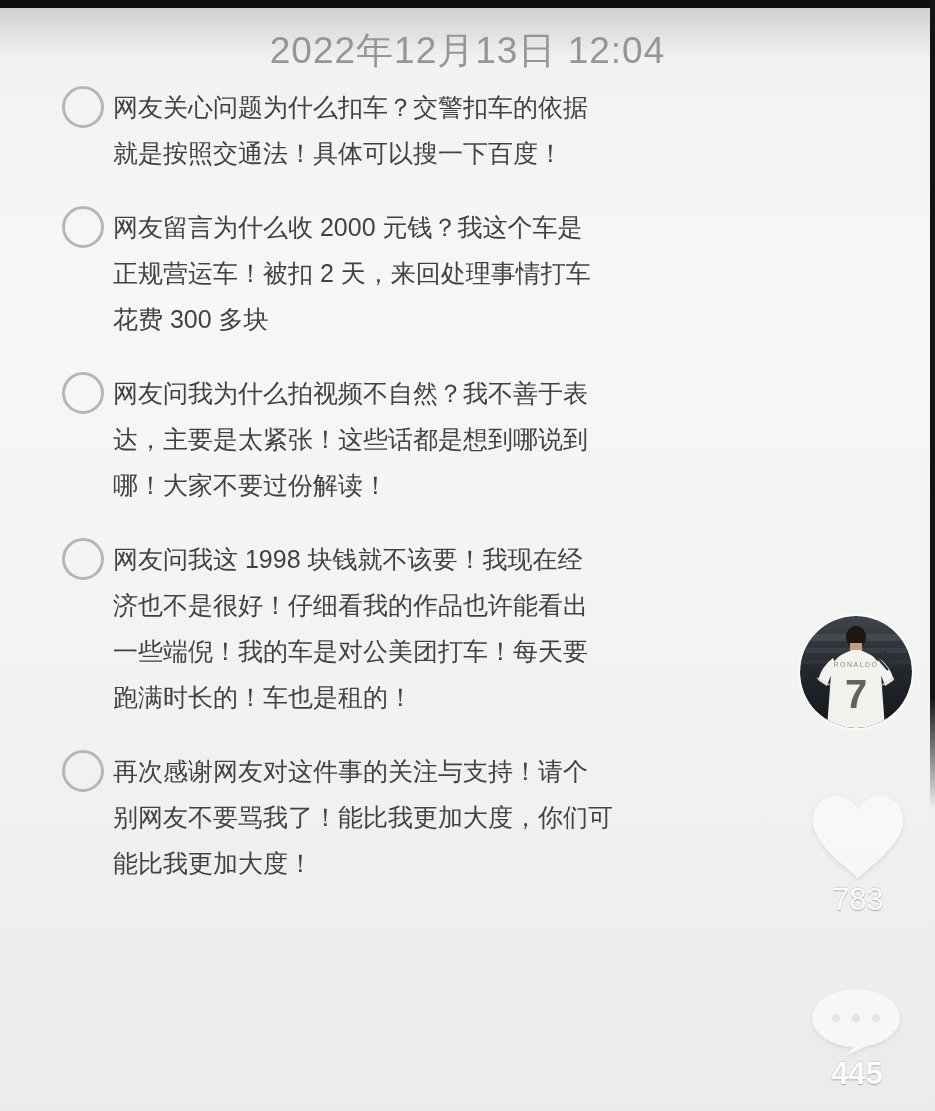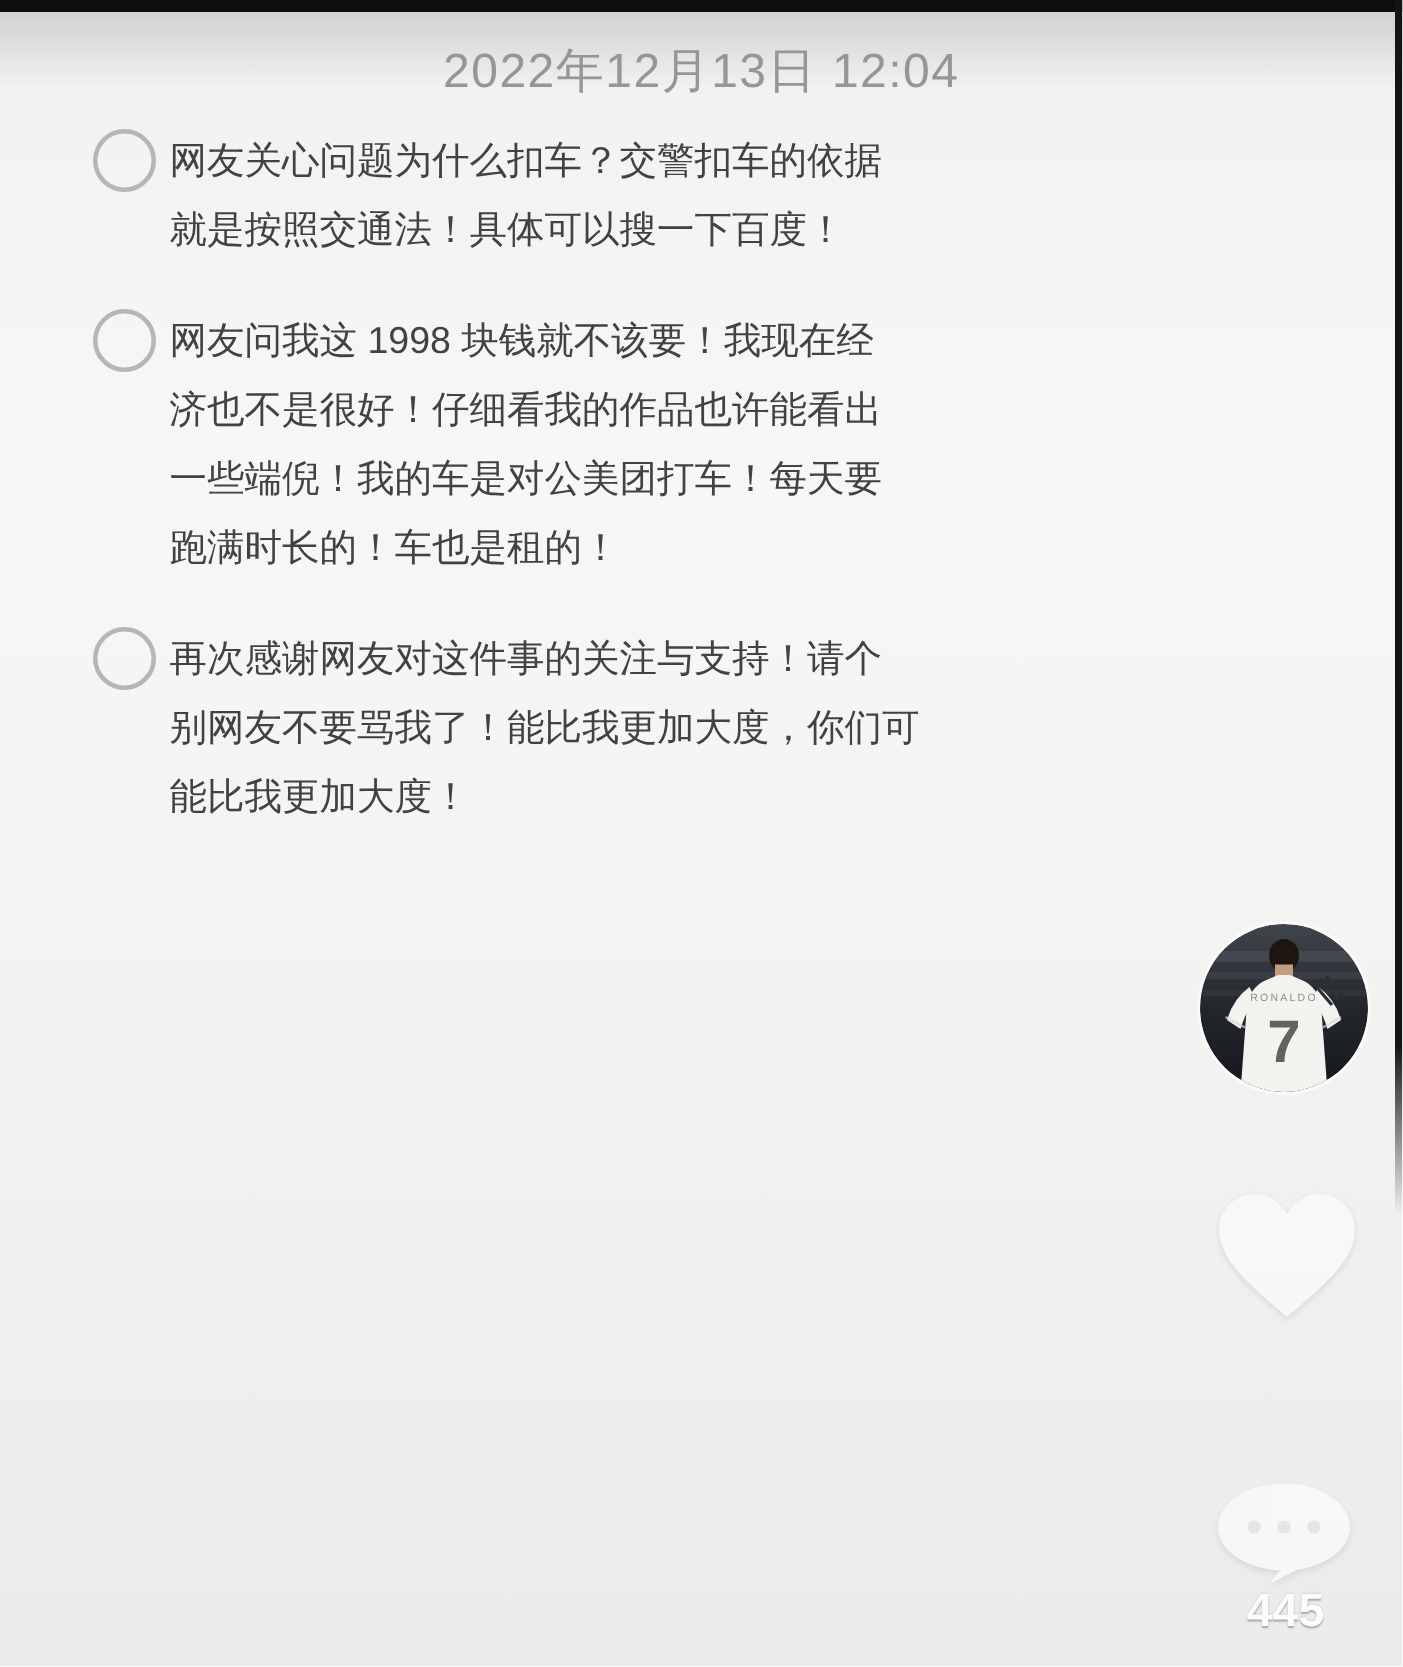--- a/index.html
+++ b/index.html
@@ -6,21 +6,21 @@
   .screen {
     position:relative; width:935px; height:1111px; overflow:hidden;
     background:linear-gradient(180deg,#cccccc 0px,#f2f2f1 60px,#f7f7f6 300px,#f2f2f1 720px,#ebebea 1111px);
     font-family:"Liberation Sans", sans-serif;
   }
   .top-bar { position:absolute; top:0; left:0; width:935px; height:8px; background:#0e0e0e; }
   .right-bar { position:absolute; top:0; right:0; width:5px; height:810px;
     background:linear-gradient(180deg,#141414 0%,#141414 86%,rgba(20,20,20,0) 100%); }
   .date {
     position:absolute; top:26px; left:0; width:100%; text-align:center;
-    font-size:32px; color:#969696; letter-spacing:1px;
+    font-size:37px; color:#969696; letter-spacing:1px;
   }
   .content { position:absolute; top:84px; left:62px; width:824px; }
   .row { display:flex; align-items:flex-start; margin-bottom:28px; }
   .bullet {
     flex:0 0 auto; width:36px; height:36px; margin-top:2px;
     border:3px solid #b6b6b6; border-radius:50%; background:transparent;
   }
   .txt {
     margin:0 0 0 9px; font-size:25px; line-height:46px; color:#424242;
     white-space:pre-line; letter-spacing:0;
@@ -53,20 +53,32 @@
   <div class="top-bar"></div>
   <div class="right-bar"></div>
 
   <div class="date">2022年12月13日 12:04</div>
 
   <div class="content">
     <div class="row">
       <span class="bullet"></span>
       <p class="txt">网友关心问题为什么扣车？交警扣车的依据
 就是按照交通法！具体可以搜一下百度！</p>
+    </div>
+    <div class="row">
+      <span class="bullet"></span>
+      <p class="txt">网友留言为什么收 2000 元钱？我这个车是
+正规营运车！被扣 2 天，来回处理事情打车
+花费 300 多块</p>
+    </div>
+    <div class="row">
+      <span class="bullet"></span>
+      <p class="txt">网友问我为什么拍视频不自然？我不善于表
+达，主要是太紧张！这些话都是想到哪说到
+哪！大家不要过份解读！</p>
     </div>
     <div class="row">
       <span class="bullet"></span>
       <p class="txt">网友问我这 1998 块钱就不该要！我现在经
 济也不是很好！仔细看我的作品也许能看出
 一些端倪！我的车是对公美团打车！每天要
 跑满时长的！车也是租的！</p>
     </div>
     <div class="row">
       <span class="bullet"></span>
@@ -104,20 +116,21 @@
         <text x="56" y="92" font-size="40" fill="#63625e" text-anchor="middle" font-weight="bold" font-family="Liberation Sans, sans-serif">7</text>
       </g>
     </svg>
   </div>
 
   <div class="heart-wrap">
     <svg width="92" height="82" viewBox="0 0 32 29">
       <path d="M16 29 C8.5 22.5 0 16 0 8.5 C0 3.6 3.9 0 8.4 0 C11.9 0 14.5 2.1 16 4.8 C17.5 2.1 20.1 0 23.6 0 C28.1 0 32 3.6 32 8.5 C32 16 23.5 22.5 16 29 Z" fill="#ffffff"></path>
     </svg>
   </div>
+  <div class="count like">783</div>
 
   <div class="bubble-wrap">
     <svg width="92" height="68" viewBox="0 0 46 34">
       <ellipse cx="23" cy="15" rx="22" ry="14.5" fill="#ffffff"></ellipse>
       <path d="M23 28 L18 34 L28 29 Z" fill="#ffffff"></path>
       <circle cx="13" cy="15" r="2.2" fill="#d9d9d9" opacity="0.8"></circle>
       <circle cx="23" cy="15" r="2.2" fill="#d9d9d9" opacity="0.8"></circle>
       <circle cx="33" cy="15" r="2.2" fill="#d9d9d9" opacity="0.8"></circle>
     </svg>
   </div>

